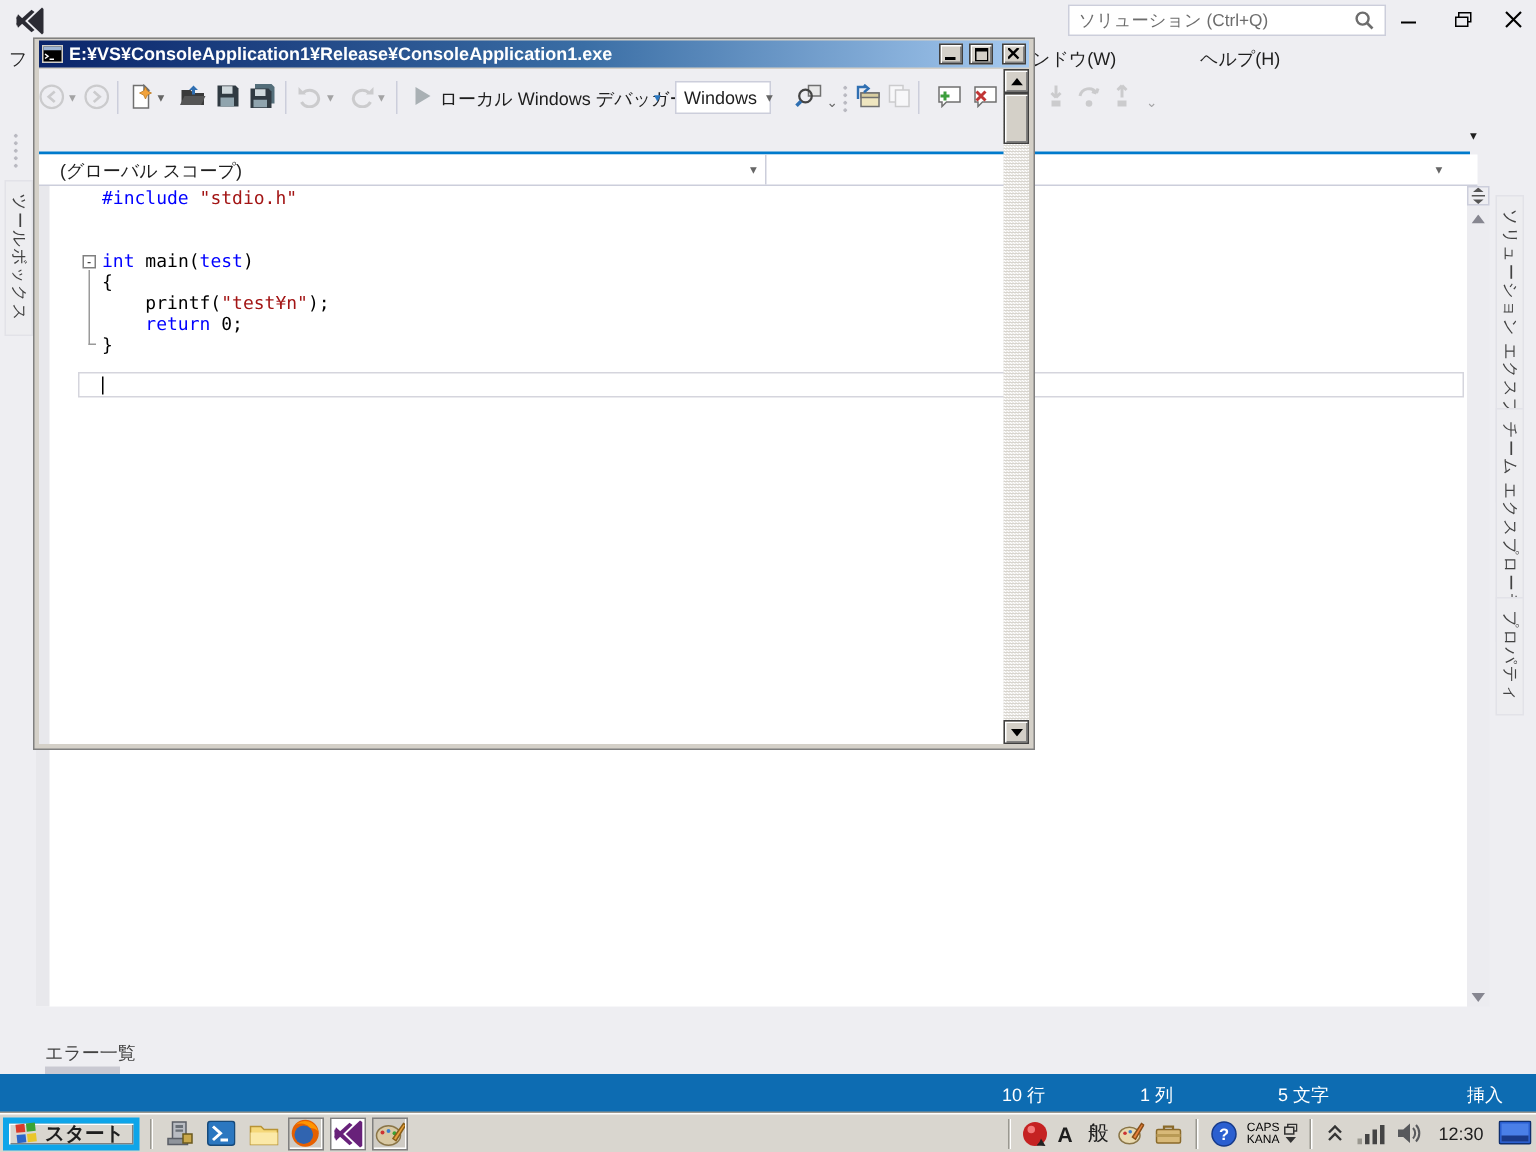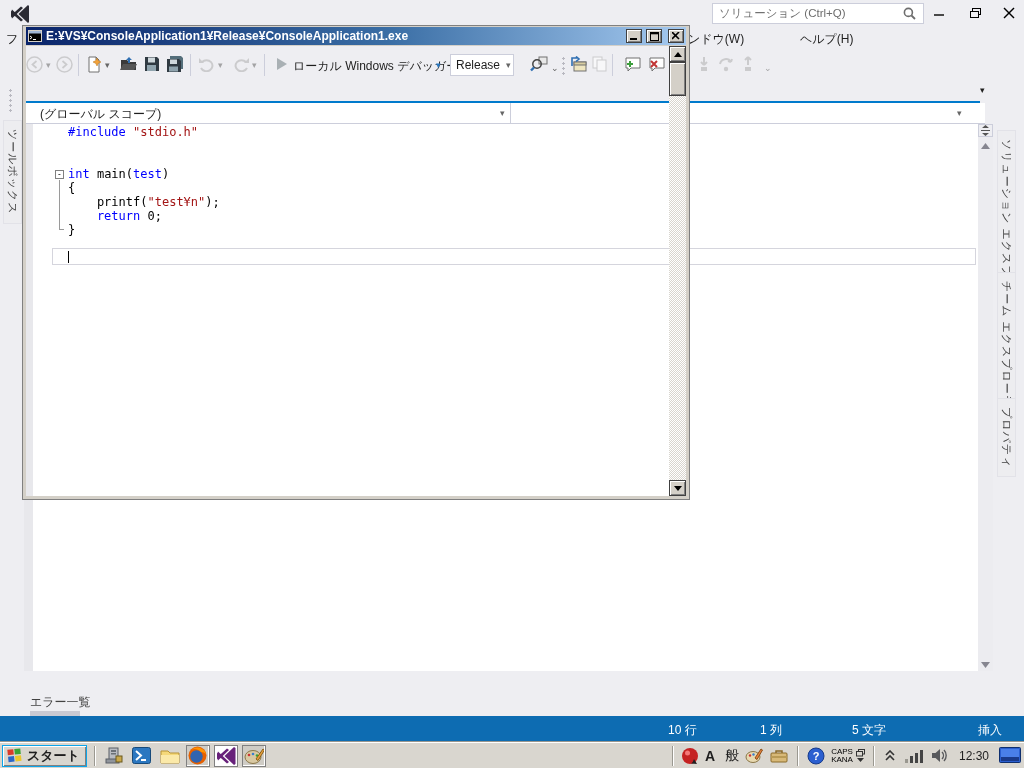--- a/index.html
+++ b/index.html
@@ -77,21 +77,21 @@
   #con-right { left:686px; top:46px; width:4px; height:450px; background:#d4d0c8; }
   #con-bottom { left:22px; top:496px; width:668px; height:4px; background:#d4d0c8; }
   .c-btn { width:16px; height:14px; background:#d4d0c8; border:1px solid #404040; box-shadow:inset 1px 1px 0 #fff, inset -1px -1px 0 #808080; display:flex; align-items:center; justify-content:center; }
   #con-vscroll { left:669px; top:46px; width:17px; height:450px;
     background-image:conic-gradient(#ffffff 25%,#d8d5ce 0 50%,#ffffff 0 75%,#d8d5ce 0); background-size:2px 2px; }
   .c-sb-btn { position:absolute; left:0; width:17px; height:16px; background:#d4d0c8; border:1px solid #404040; box-shadow:inset 1px 1px 0 #fff, inset -1px -1px 0 #808080; display:flex; align-items:center; justify-content:center; }
   #con-thumb { position:absolute; left:0; top:16px; width:17px; height:34px; background:#d4d0c8; border:1px solid #404040; box-shadow:inset 1px 1px 0 #fff, inset -1px -1px 0 #808080; }
 
   
   #taskbar { left:0; top:742px; width:1024px; height:26px; background:#d9d6cf; border-top:1px solid #fff; box-shadow:0 -1px 0 #9a9890; z-index:20; display:flex; align-items:center; padding:0 2px; gap:4px; }
-  #start-btn { height:22px; display:flex; align-items:center; gap:4px; padding:0 6px 0 4px; background:#d9d6cf; border:1px solid #0ea5e9; box-shadow:inset 1px 1px 0 #fff, inset -1px -1px 0 #808080; font-weight:bold; font-size:13px; }
+  #start-btn { height:22px; display:flex; align-items:center; gap:4px; padding:0 6px 0 4px; background:#d9d6cf; border:4px solid #0ea5e9; box-shadow:inset 1px 1px 0 #fff, inset -1px -1px 0 #808080; font-weight:bold; font-size:13px; }
   .tb-sep { width:1px; height:20px; background:#9a9890; box-shadow:1px 0 0 #fff; margin:0 3px; }
   .task-ico { width:24px; height:22px; display:flex; align-items:center; justify-content:center; }
   .task-btn { border:1px solid #808080; box-shadow:inset -1px -1px 0 #fff; background:#cfccc5; }
   .task-btn.active { background:#fff; }
   .tray { display:flex; align-items:center; gap:5px; }
   #caps-kana { font-size:8px; line-height:8px; color:#000; display:flex; gap:3px; align-items:center; }
   #clock { font-size:12px; padding:0 4px; }
 </style>
 </head>
 <body>
@@ -196,21 +196,21 @@
   <span class="chev abs disabled" style="left:252px;top:13px">▾</span>
   <div class="sep-v abs" style="left:264px;top:6px;height:22px"></div>
   <div class="tb-ico abs" style="left:276px;top:9px">
       <svg width="12" height="14" viewBox="0 0 12 14">
         <path d="M1 1 L11 7 L1 13 Z" fill="#a9b0b4"></path>
       </svg>
     </div>
   <span class="abs" style="left:293px;top:10px">ローカル Windows デバッガー</span>
   <span class="chev abs" style="left:436px;top:13px;color:#2b79c2">▾</span>
   <div class="combo abs" style="left:450px;top:6px;width:64px">
-    <span>Release</span>
+    <span>Windows</span>
     <span class="chev">▾</span>
   </div>
   <div class="tb-ico abs" style="left:530px;top:8px">
       <svg width="18" height="16" viewBox="0 0 18 16">
         <rect x="9" y="1" width="8" height="7" fill="#e8e8e8" stroke="#707070"></rect>
         <circle cx="7" cy="8" r="4.2" fill="none" stroke="#444" stroke-width="1.5"></circle>
         <line x1="4" y1="11.5" x2="1" y2="14.5" stroke="#2f6fb2" stroke-width="2.4"></line>
       </svg>
     </div>
   <span class="chev abs" style="left:551px;top:16px">⌄</span>

